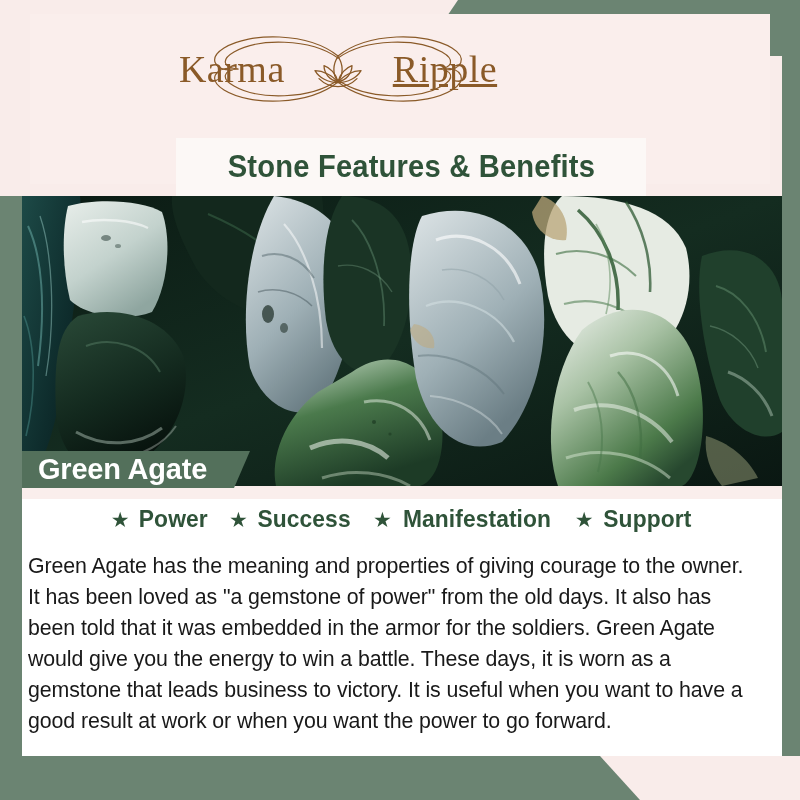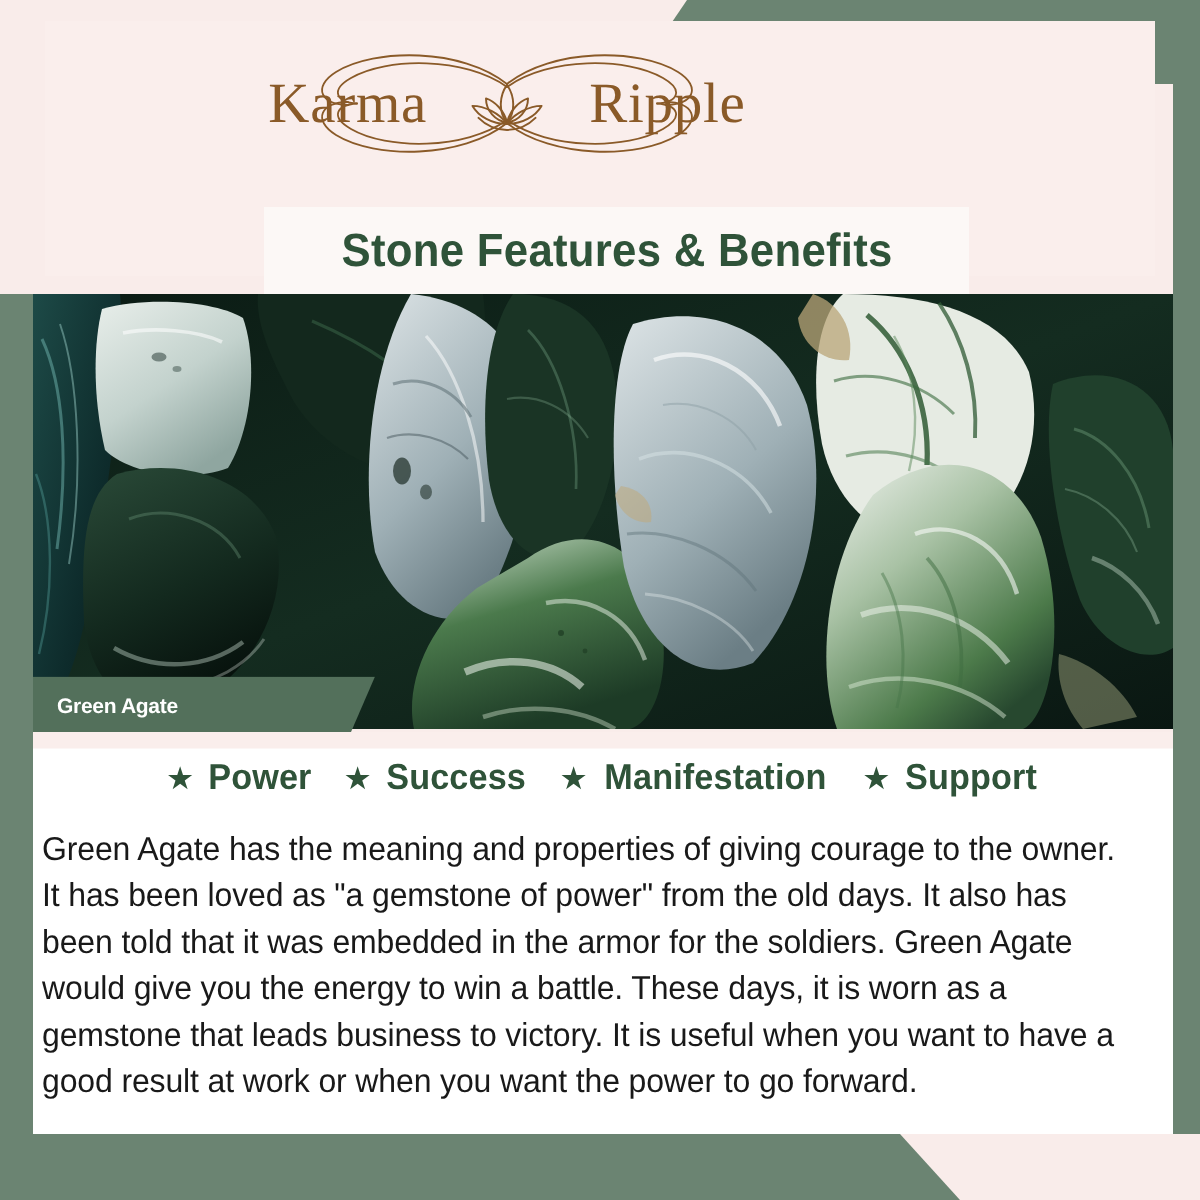--- a/index.html
+++ b/index.html
@@ -99,21 +99,21 @@
   .logo-word {
     font-family: "Liberation Serif", serif;
     font-size: 38px;
     letter-spacing: 0.5px;
     color: #8a5a28;
     line-height: 1;
     position: relative;
     z-index: 2;
   }
   .logo-word.left { margin-right: 54px; }
-  .logo-word.right { margin-left: 54px; }
+  .logo-word.right { margin-left: 54px; text-decoration: underline; }
   .logo-lotus {
     position: absolute;
     left: 50%;
     top: 50%;
     transform: translate(-50%, -46%);
     z-index: 3;
   }
 
   
   .title-banner {
@@ -157,21 +157,21 @@
     width: 228px;
     height: 37px;
     background: #53705b;
     clip-path: polygon(0 0, 228px 0, 212px 37px, 0 37px);
     display: flex;
     align-items: center;
     z-index: 7;
   }
   .name-text {
     color: #ffffff;
-    font-size: 14px;
+    font-size: 29px;
     font-weight: bold;
     padding-left: 16px;
     letter-spacing: -0.2px;
   }
 
   
   .content {
     position: absolute;
     left: 22px;
     top: 488px;

